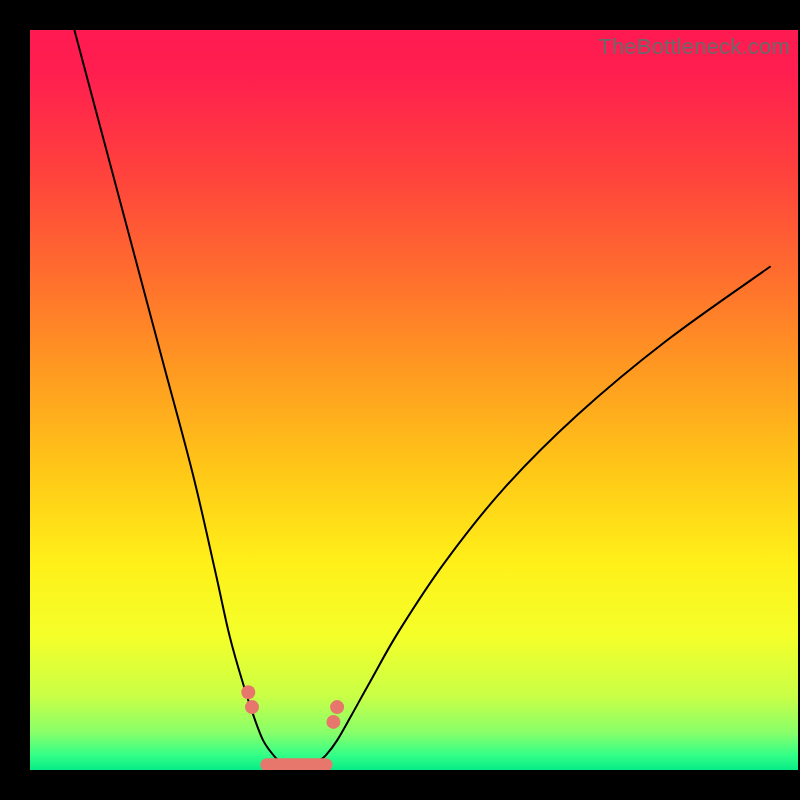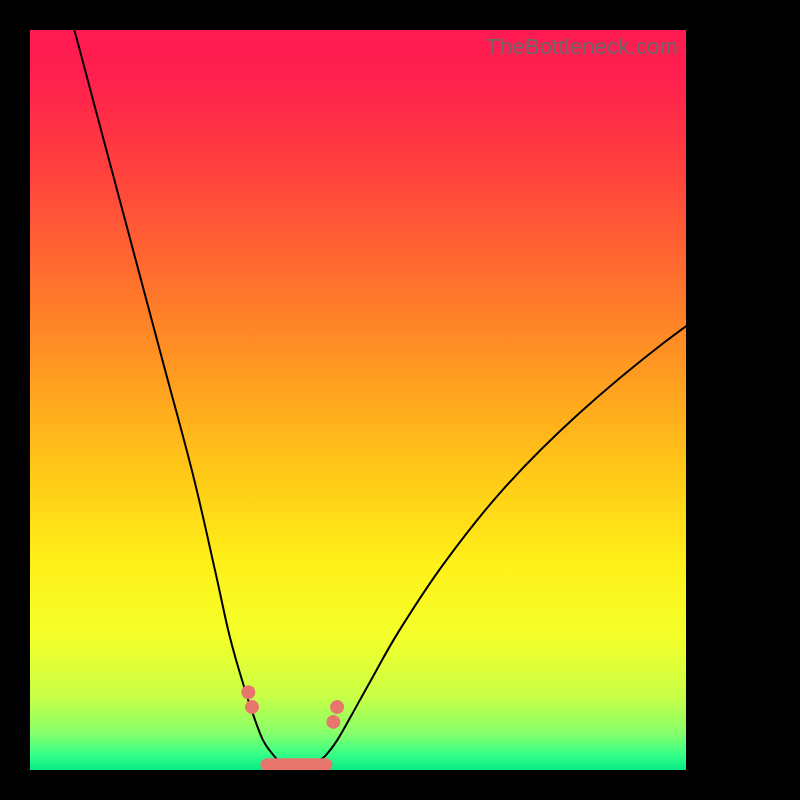--- a/index.html
+++ b/index.html
@@ -14,23 +14,24 @@
   .frame {
     position: absolute;
     left: 0; top: 0;
     width: 800px; height: 800px;
     background: #000;
   }
   .plot {
     position: absolute;
     left: 30px;
     top: 30px;
-    width: 656px;
+    width: 740px;
     height: 740px;
     overflow: hidden;
+    padding-left: 28px;
   }
   .gradient {
     position: absolute;
     left: 0; top: 0;
     width: 100%; height: 100%;
   }
   .watermark {
     position: absolute;
     top: 4px;
     right: 8px;

